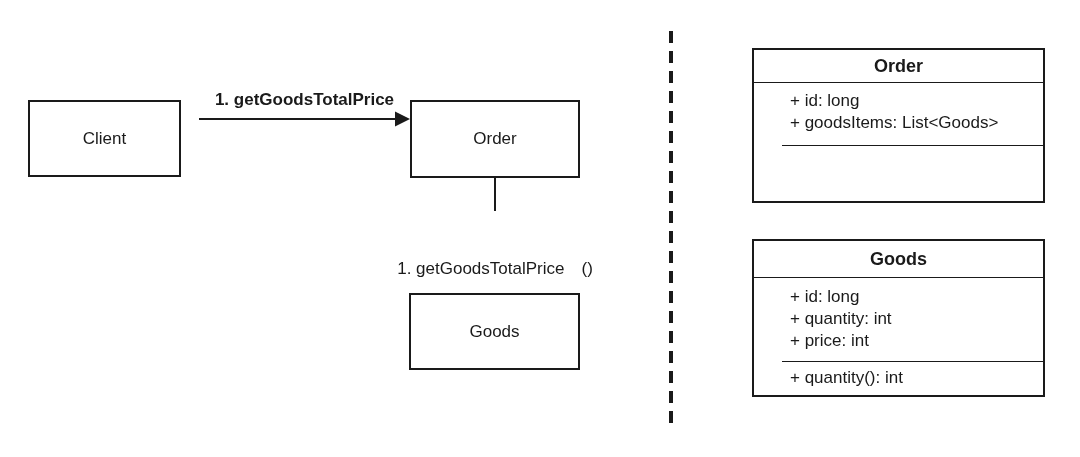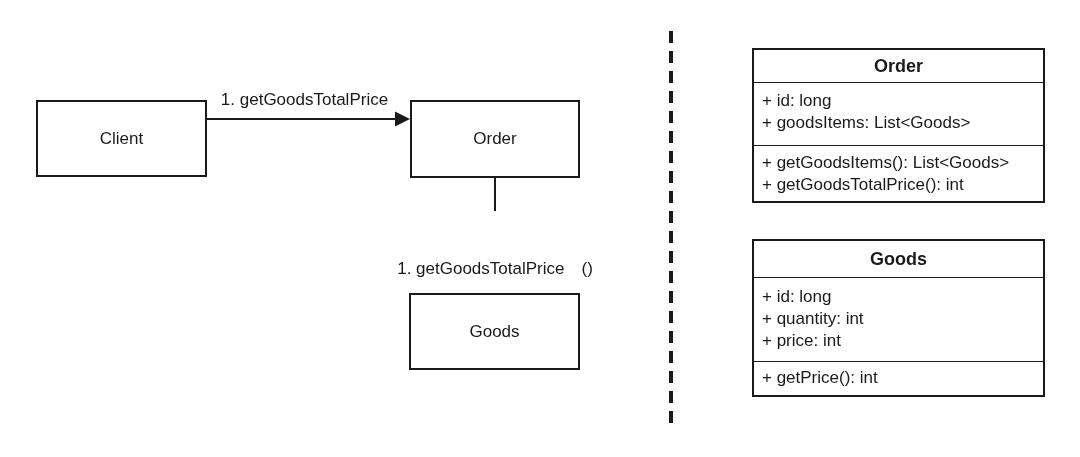--- a/index.html
+++ b/index.html
@@ -14,27 +14,27 @@
   svg.connectors line { stroke:var(--stroke); }
   svg.connectors .solid { stroke-width:2; }
   svg.connectors .dashed { stroke-width:4; stroke-dasharray:12 8; }
   svg.connectors polygon { fill:var(--stroke); }
 
   .node {
     position:absolute; border:2px solid var(--stroke); background:var(--bg);
     display:flex; align-items:center; justify-content:center;
     font-size:17px;
   }
-  .node-client { left:36px;  top:100px; width:171px; height:77px; }
+  .node-client { left:28px;  top:100px; width:153px; height:77px; }
   .node-order  { left:410px; top:100px; width:170px; height:78px; }
   .node-goods  { left:409px; top:293px; width:171px; height:77px; }
 
   .edge-label-h {
     position:absolute; left:199px; top:89px; width:211px;
-    text-align:center; font-size:17px; line-height:22px;
+    text-align:center; font-size:17px; line-height:22px;font-weight:bold;
   }
   .edge-label-v {
     position:absolute; left:375px; top:211px; width:240px;
     text-align:center; font-size:17px; line-height:23px;
     background:var(--bg); white-space:pre;
   }
 
   .class-box {
     position:absolute; left:752px; width:293px;
     border:2px solid var(--stroke); background:var(--bg);
@@ -42,21 +42,21 @@
   }
   .class-order { top:48px;  height:155px; }
   .class-goods { top:239px; height:158px; }
   .class-title {
     border-bottom:1px solid var(--stroke);
     font-weight:bold; font-size:18px; text-align:center;
     display:flex; align-items:center; justify-content:center;
   }
   .class-order .class-title { height:33px; }
   .class-goods .class-title { height:37px; }
-  .class-section { padding:6px 6px 0 8px; line-height:22px; }
+  .class-section { padding:6px 6px 0 8px; line-height:22px;margin-left:28px; }
   .class-section.attrs { border-bottom:1px solid var(--stroke); }
   .class-order .attrs { height:63px; padding-top:7px; }
   .class-order .methods { height:55px; padding-top:6px; }
   .class-goods .attrs { height:84px; padding-top:8px; }
   .class-goods .methods { height:33px; padding-top:5px; }
   .member { white-space:nowrap; }
 </style>
 </head>
 <body>
 
@@ -86,31 +86,27 @@
   <div class="node node-goods">
     <span>Goods</span>
   </div>
 
   <div class="class-box class-order">
     <div class="class-title">Order</div>
     <div class="class-section attrs">
       <div class="member">+ id: long</div>
       <div class="member">+ goodsItems: List&lt;Goods&gt;</div>
     </div>
-    <div class="class-section methods">
-      <div class="member">+ getGoodsItems(): List&lt;Goods&gt;</div>
-      <div class="member">+ getGoodsTotalPrice(): int</div>
-    </div>
   </div>
 
   <div class="class-box class-goods">
     <div class="class-title">Goods</div>
     <div class="class-section attrs">
       <div class="member">+ id: long</div>
       <div class="member">+ quantity: int</div>
       <div class="member">+ price: int</div>
     </div>
     <div class="class-section methods">
-      <div class="member">+ getPrice(): int</div>
+      <div class="member">+ quantity(): int</div>
     </div>
   </div>
 
 </div>
 
 </body></html>

